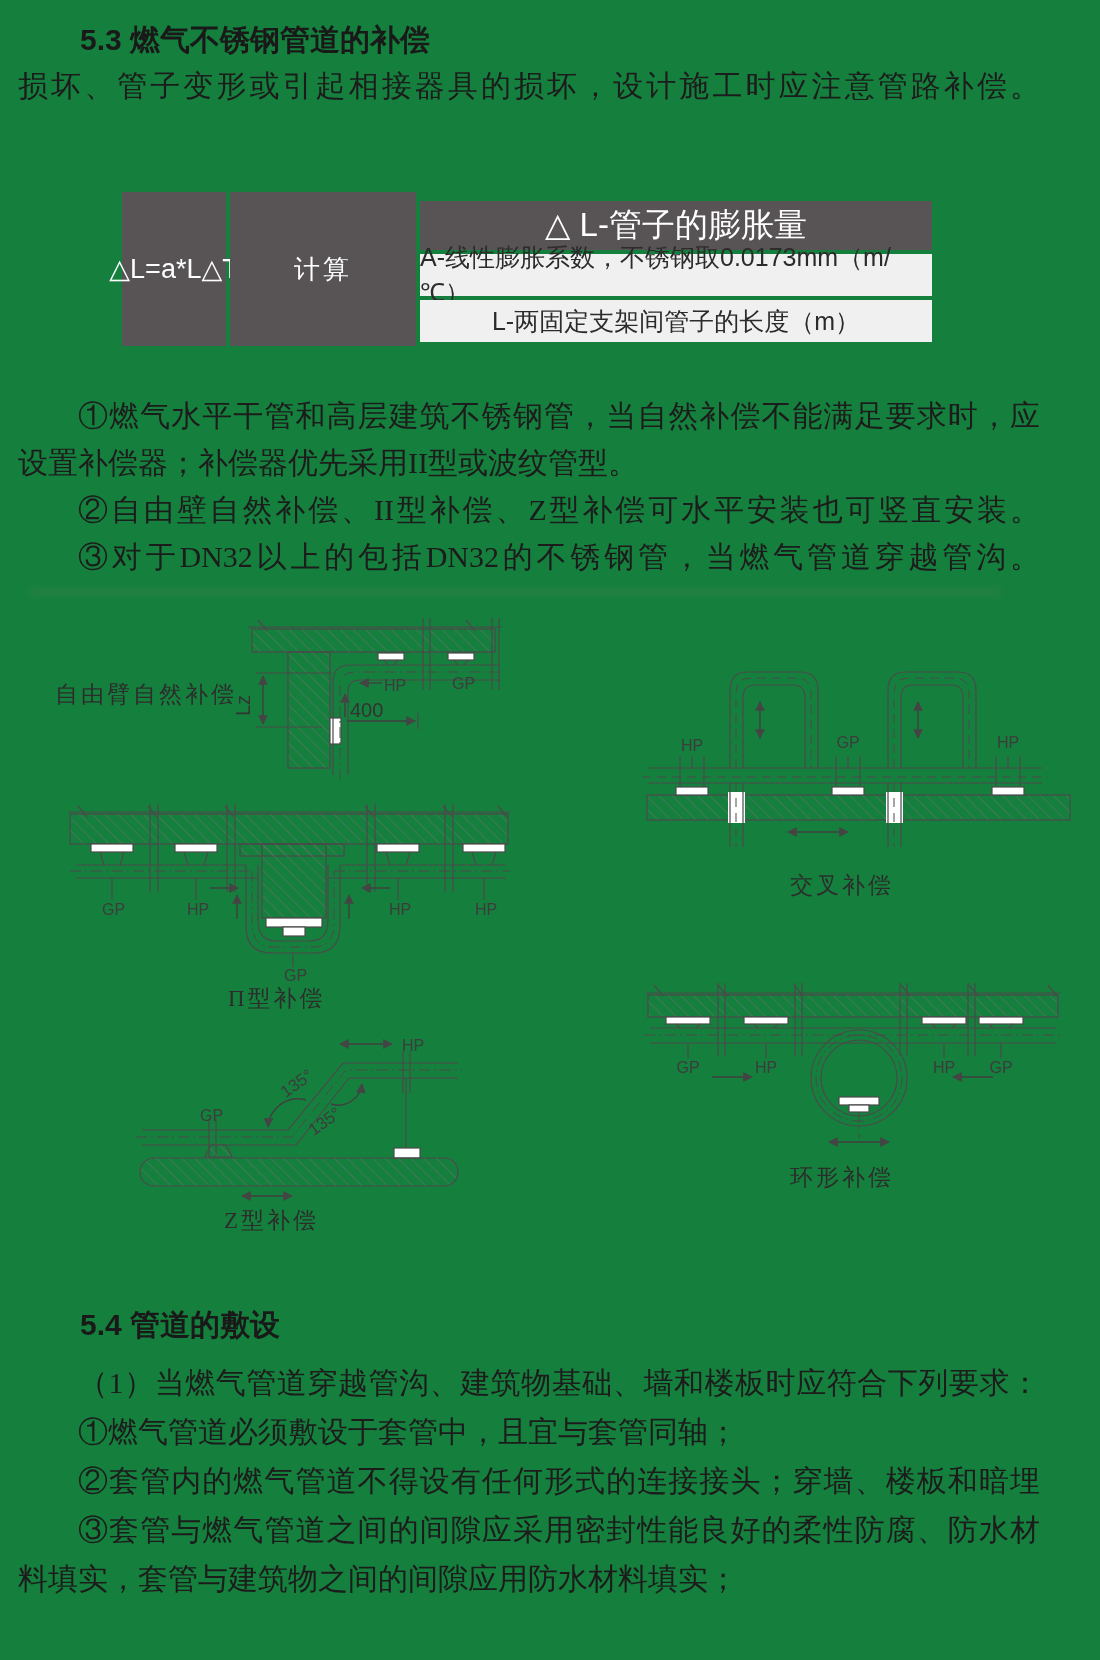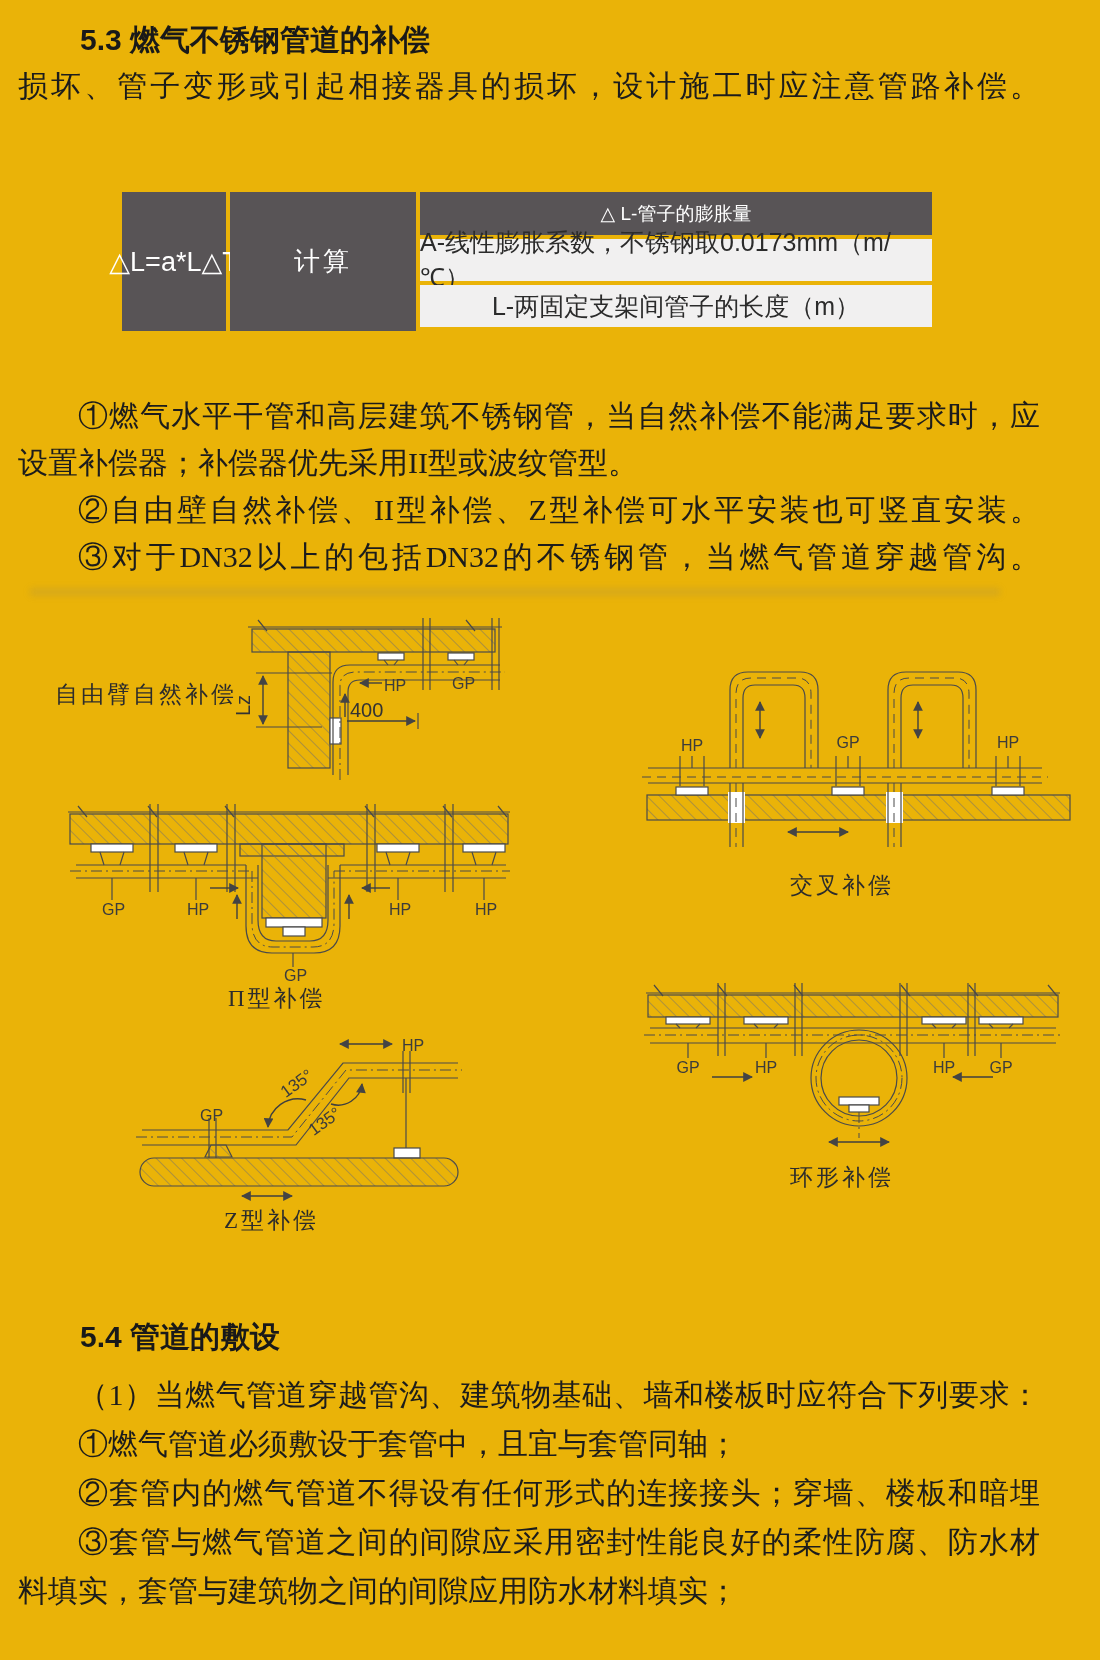--- a/index.html
+++ b/index.html
@@ -1,39 +1,39 @@
 <!DOCTYPE html>
 <html style="--table_dark: #585456; --table_light: #f1f0f0; --text_primary: #1c1c1c; --diagram_line: #4a4a4a;"><head>
 <meta charset="utf-8">
 <style>
   html,body{margin:0;padding:0;background:#ffffff;}
-  .page{position:relative;width:1100px;height:1660px;background:#eab308;overflow:hidden;
+  .page{position:relative;width:1100px;height:1660px;background:#15803d;overflow:hidden;
         font-family:"Liberation Serif",serif;color:var(--text_primary,#1c1c1c);}
   .h53,.h54{font-family:"Liberation Sans",sans-serif;font-weight:bold;font-size:30px;
         color:#191919;margin:0;line-height:38px;}
   .h53{position:absolute;top:21px;left:80px;}
   .textblock{position:absolute;left:18px;width:1022px;}
   .intro{top:62px;}
   .items53{top:392px;}
   .ln{display:block;font-size:30px;text-align:justify;text-align-last:justify;}
   .ln-l{display:block;font-size:30px;text-align:left;}
   .ind{text-indent:2em;}
   .intro .ln,.intro .ln-l,.items53 .ln,.items53 .ln-l{line-height:47px;}
   .sec54{position:absolute;top:1306px;left:18px;width:1022px;}
-  .sec54 .h54{margin:12px 0 14px 62px;}
+  .sec54 .h54{margin:0 0 14px 62px;}
   .sec54 .ln,.sec54 .ln-l{line-height:49px;}
   .calc{position:absolute;top:192px;left:122px;width:810px;display:grid;
         grid-template-columns:104px 186px 1fr;gap:4px;
         font-family:"Liberation Sans",sans-serif;}
   .calc div{display:flex;align-items:center;justify-content:center;}
   .dk{background:var(--table_dark,#585456);color:#fff;}
   .lt{background:var(--table_light,#f1f0f0);color:#2b2b2b;height:42px;font-size:25px;}
   .cell-a{grid-row:1/5;font-size:26px;letter-spacing:3px;}
   .cell-b{grid-row:1/5;font-size:27px;}
-  .hdr{height:43px;font-size:19px;}
+  .hdr{height:49px;font-size:33px;margin-top:9px;}
   .smear{position:absolute;top:588px;left:30px;width:970px;height:8px;
         background:rgba(120,120,120,0.16);filter:blur(3px);}
   svg.diag{position:absolute;top:570px;left:0;}
   .st{stroke:var(--diagram_line,#4a4a4a);fill:none;stroke-width:1.2px;}
   .stw{stroke:var(--diagram_line,#4a4a4a);fill:#ffffff;stroke-width:1.2px;}
   .cl{stroke:var(--diagram_line,#4a4a4a);fill:none;stroke-width:1px;stroke-dasharray:11 4 2 4;}
   .dl{stroke:var(--diagram_line,#4a4a4a);fill:none;stroke-width:1px;stroke-dasharray:9 6;}
   .ar{stroke:#3f3f3f;fill:none;stroke-width:1.4px;}
   text.lbl{font-family:"Liberation Sans",sans-serif;font-size:16px;fill:#3c3c3c;}
   text.ang{font-family:"Liberation Sans",sans-serif;font-size:17px;fill:#3c3c3c;}

